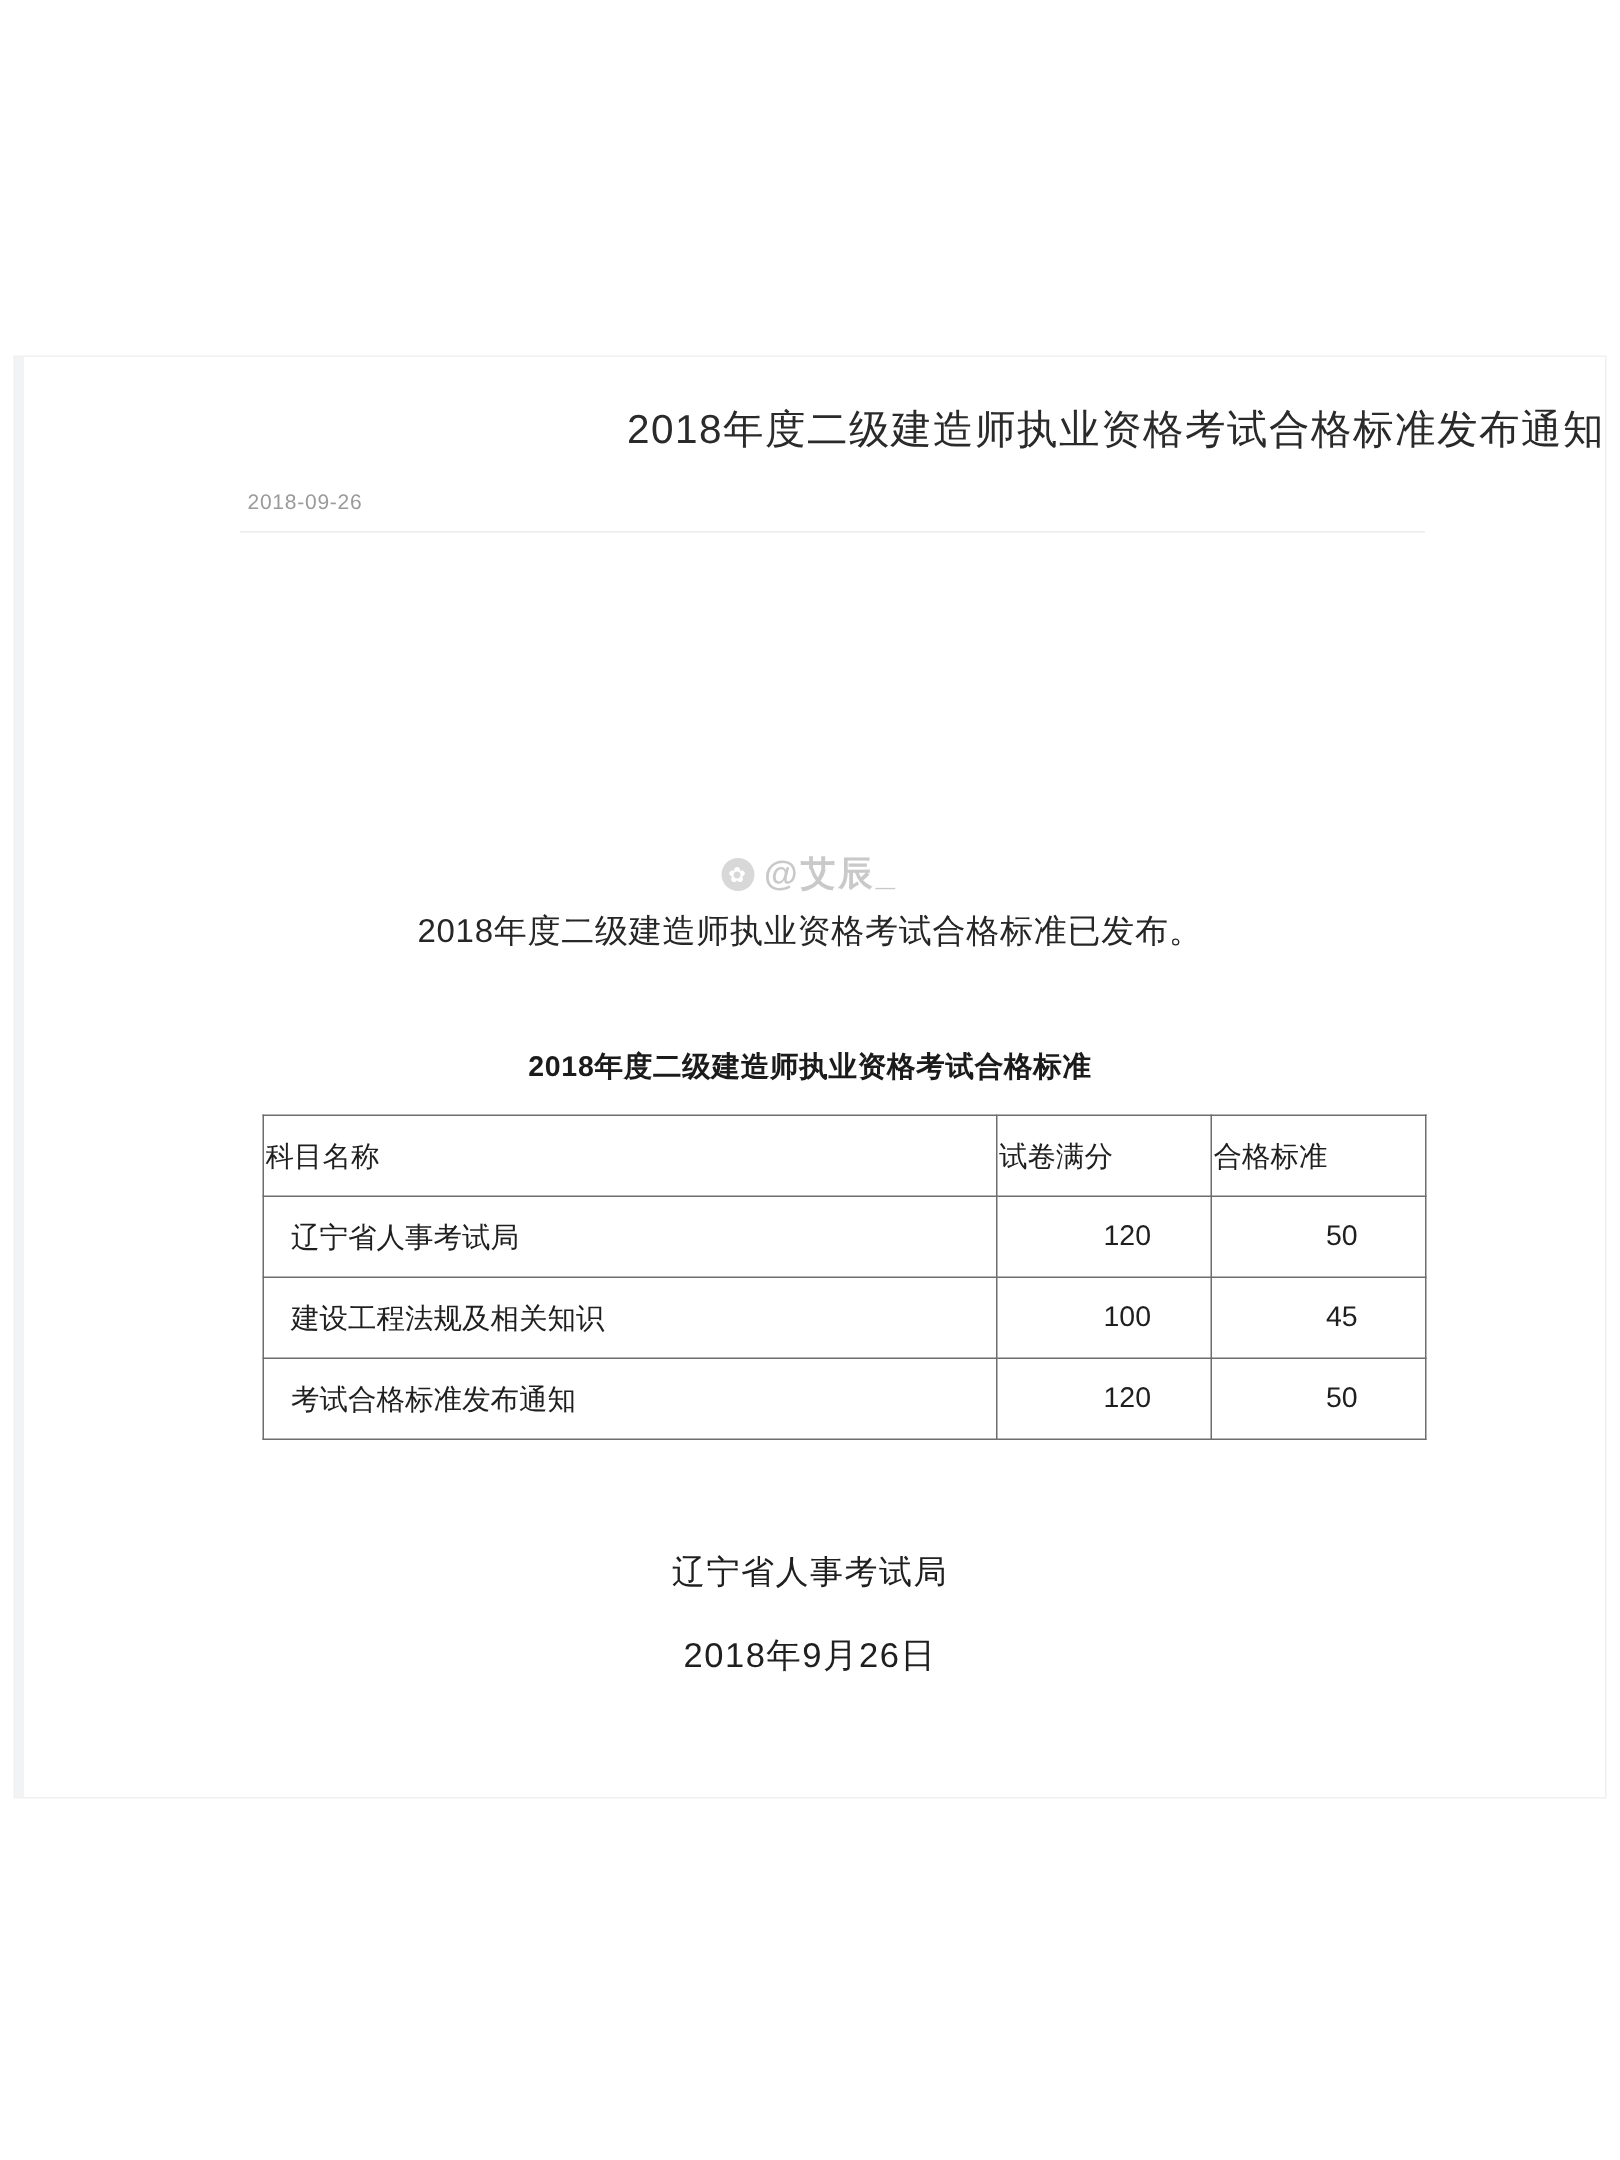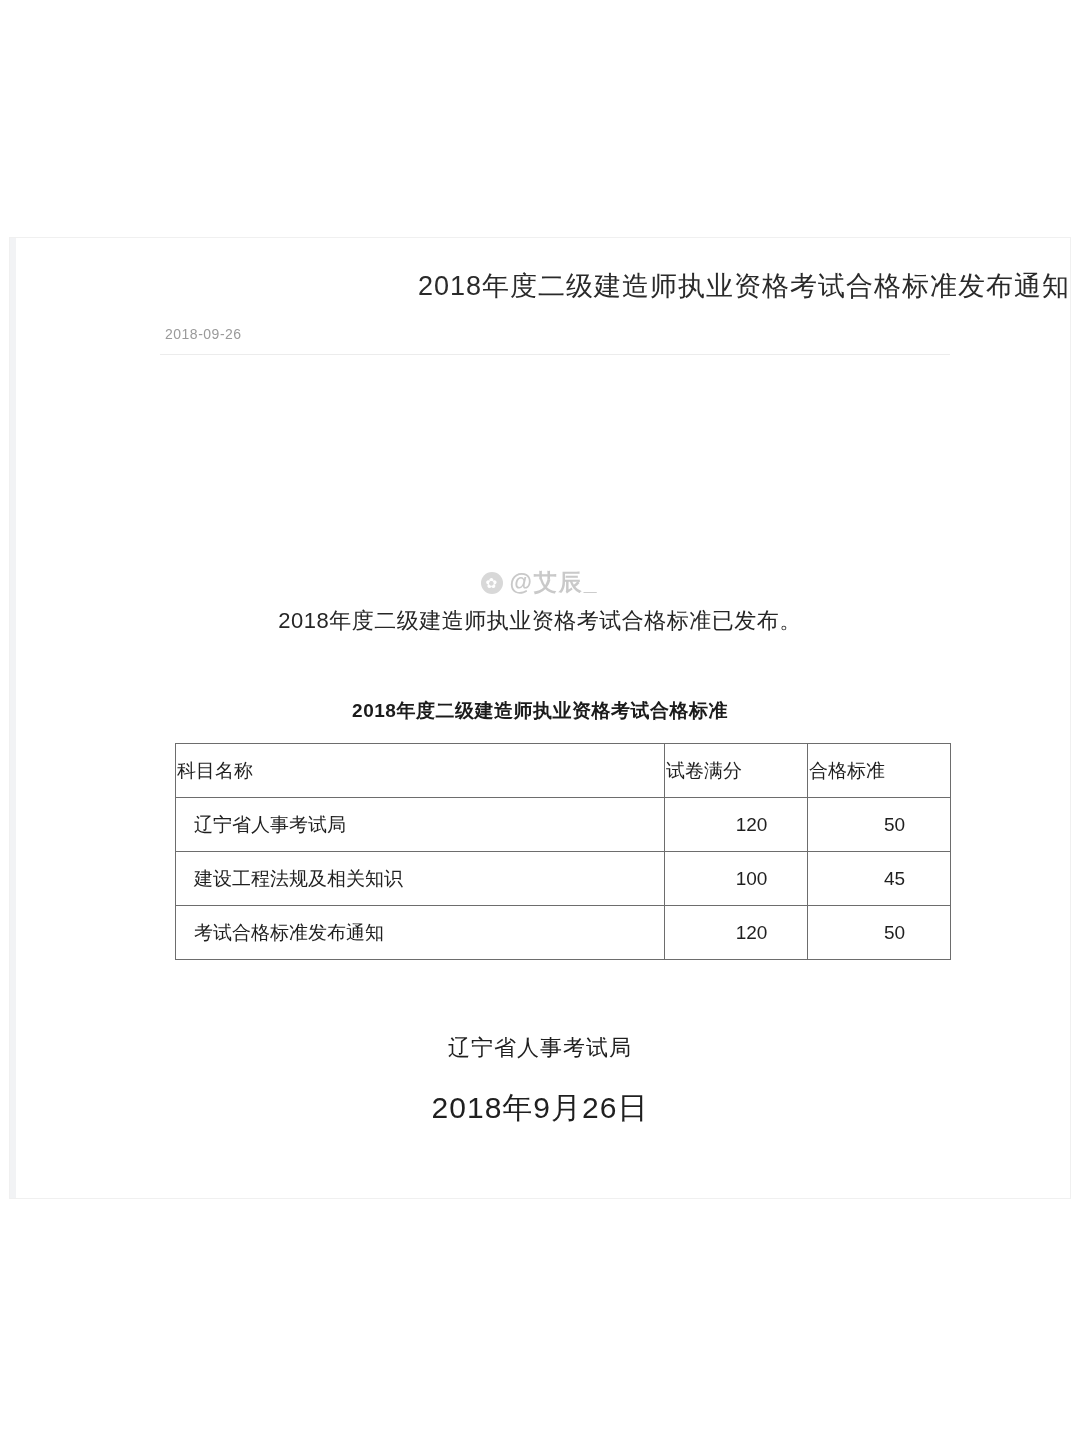--- a/index.html
+++ b/index.html
@@ -173,21 +173,21 @@
     font-size: 22px;
     color: #1f1f1f;
     letter-spacing: 1px;
   }
   .sign-date {
     position: absolute;
     left: 0;
     top: 850px;
     width: 100%;
     text-align: center;
-    font-size: 30px;
+    font-size: 23px;
     color: #1f1f1f;
     letter-spacing: 1px;
   }
 </style>
 </head>
 <body>
 
 <div class="page">
 
   <div class="doc-card">

